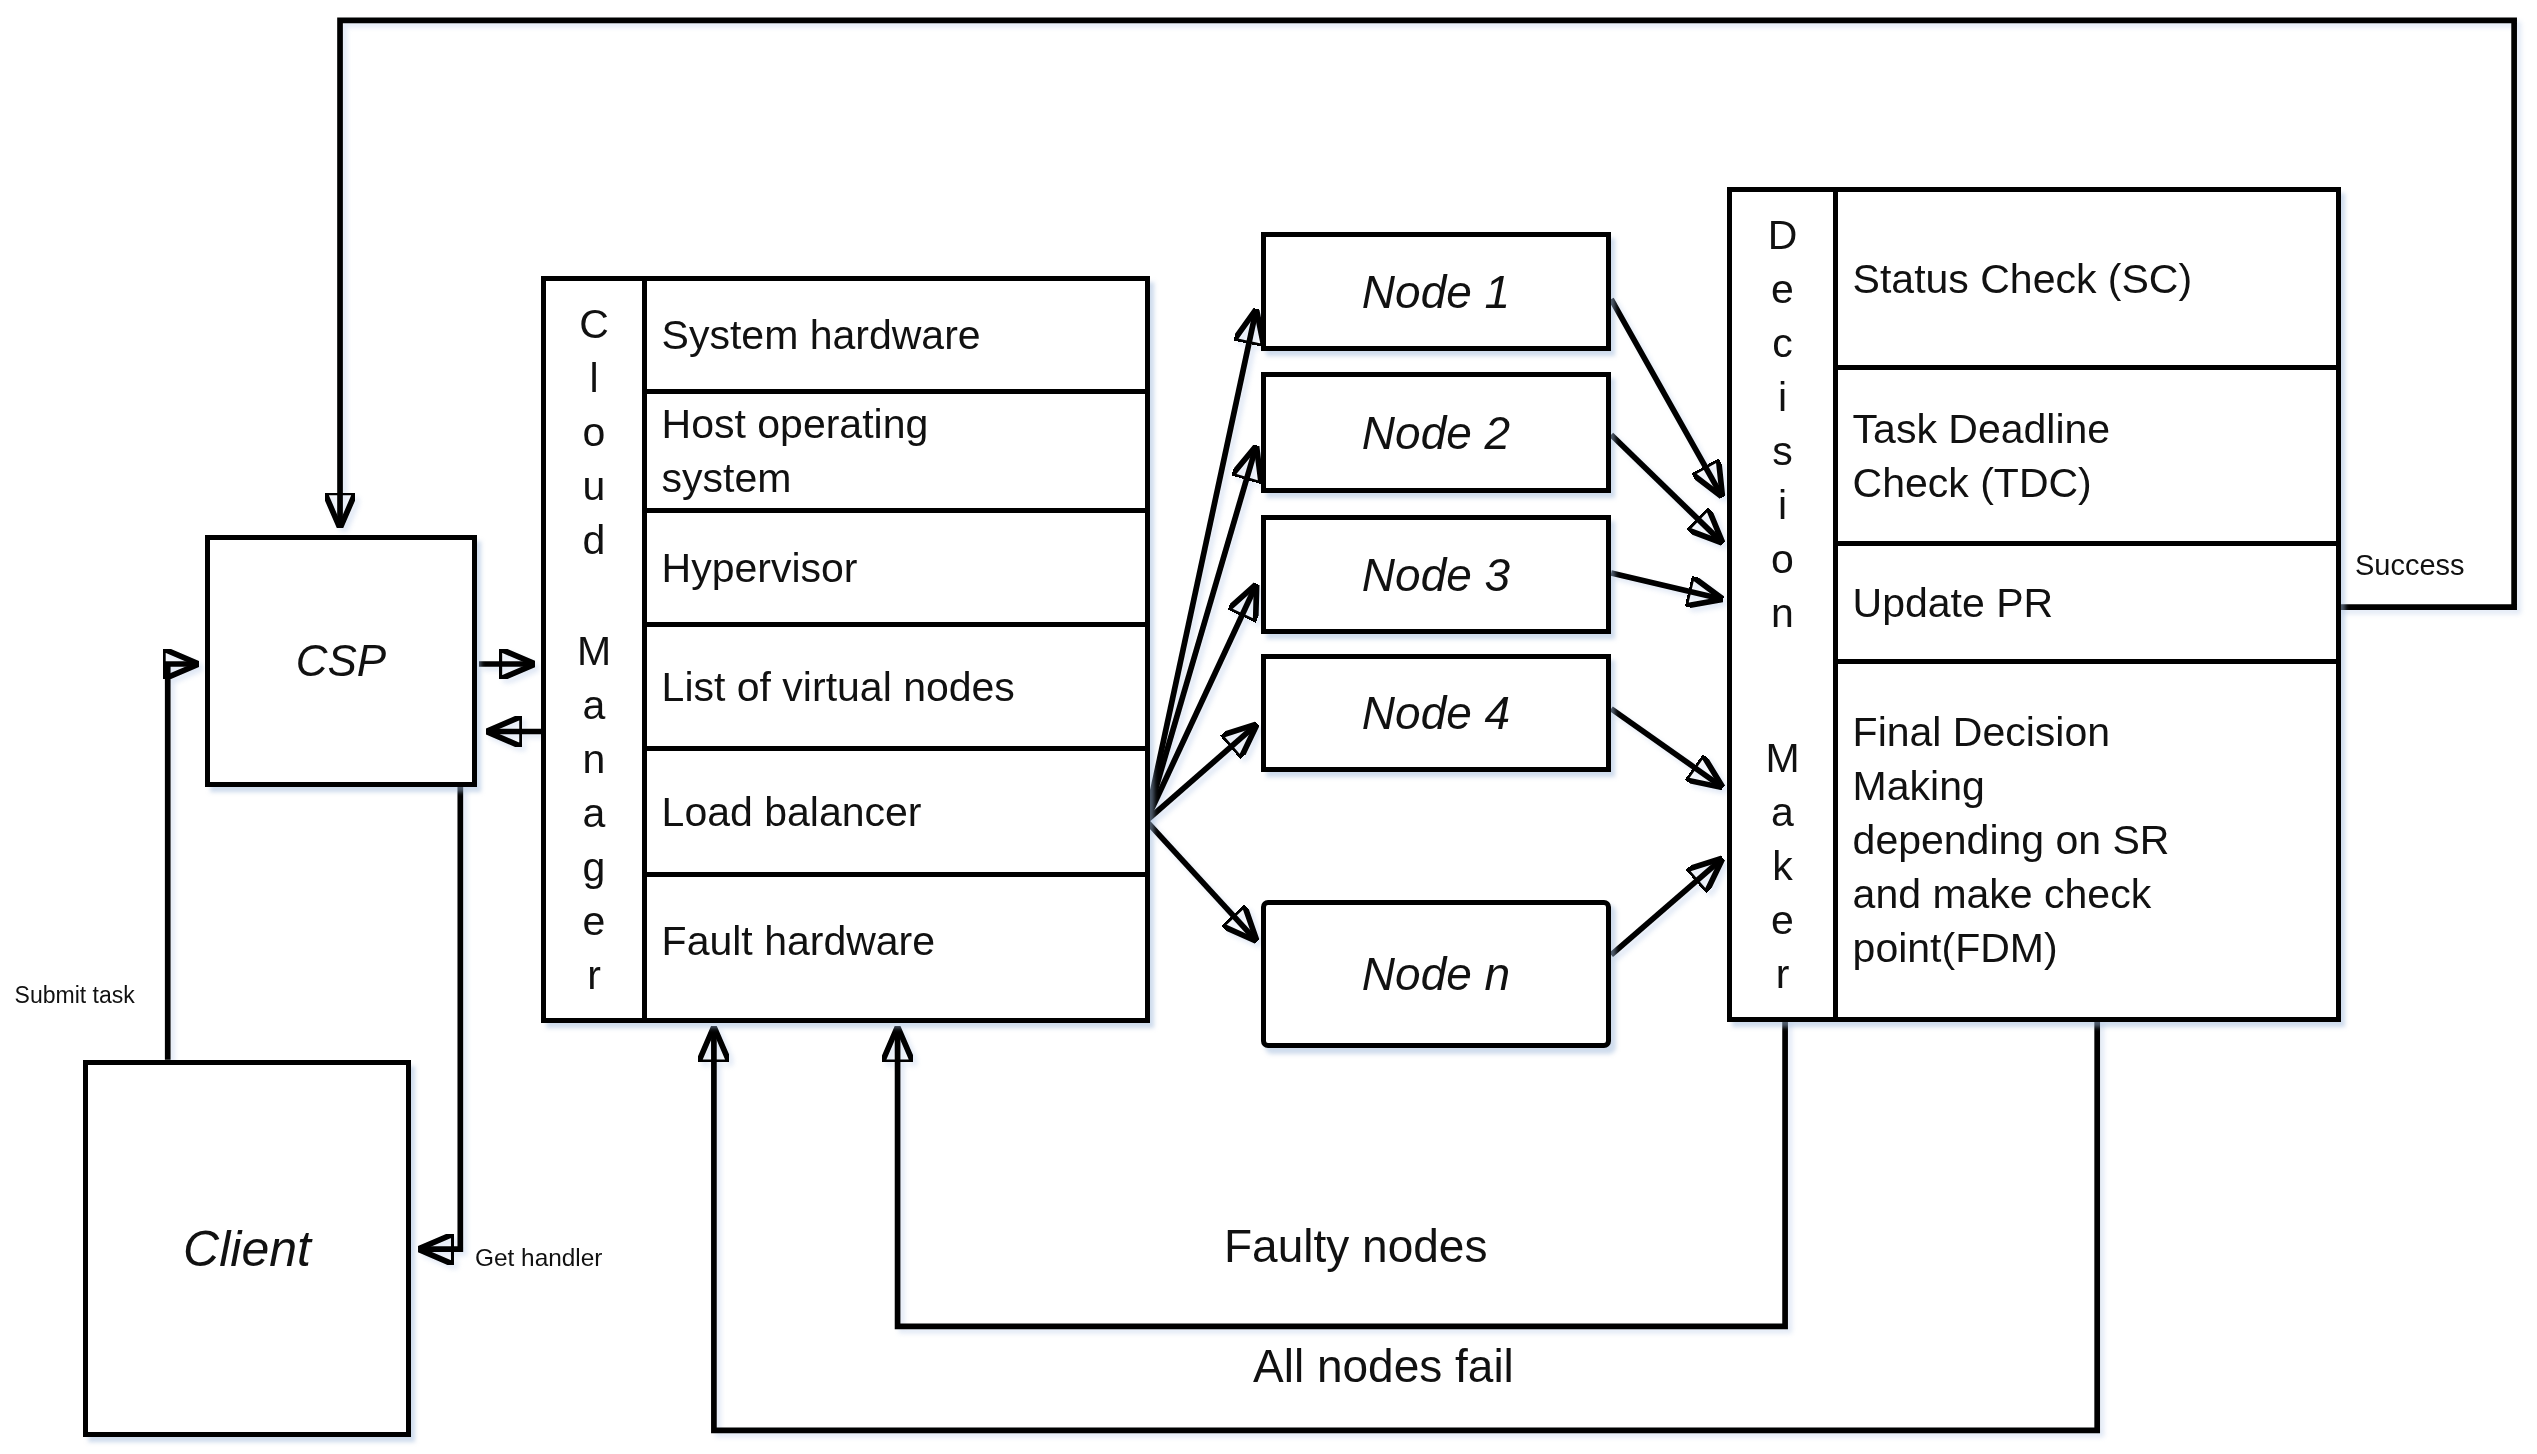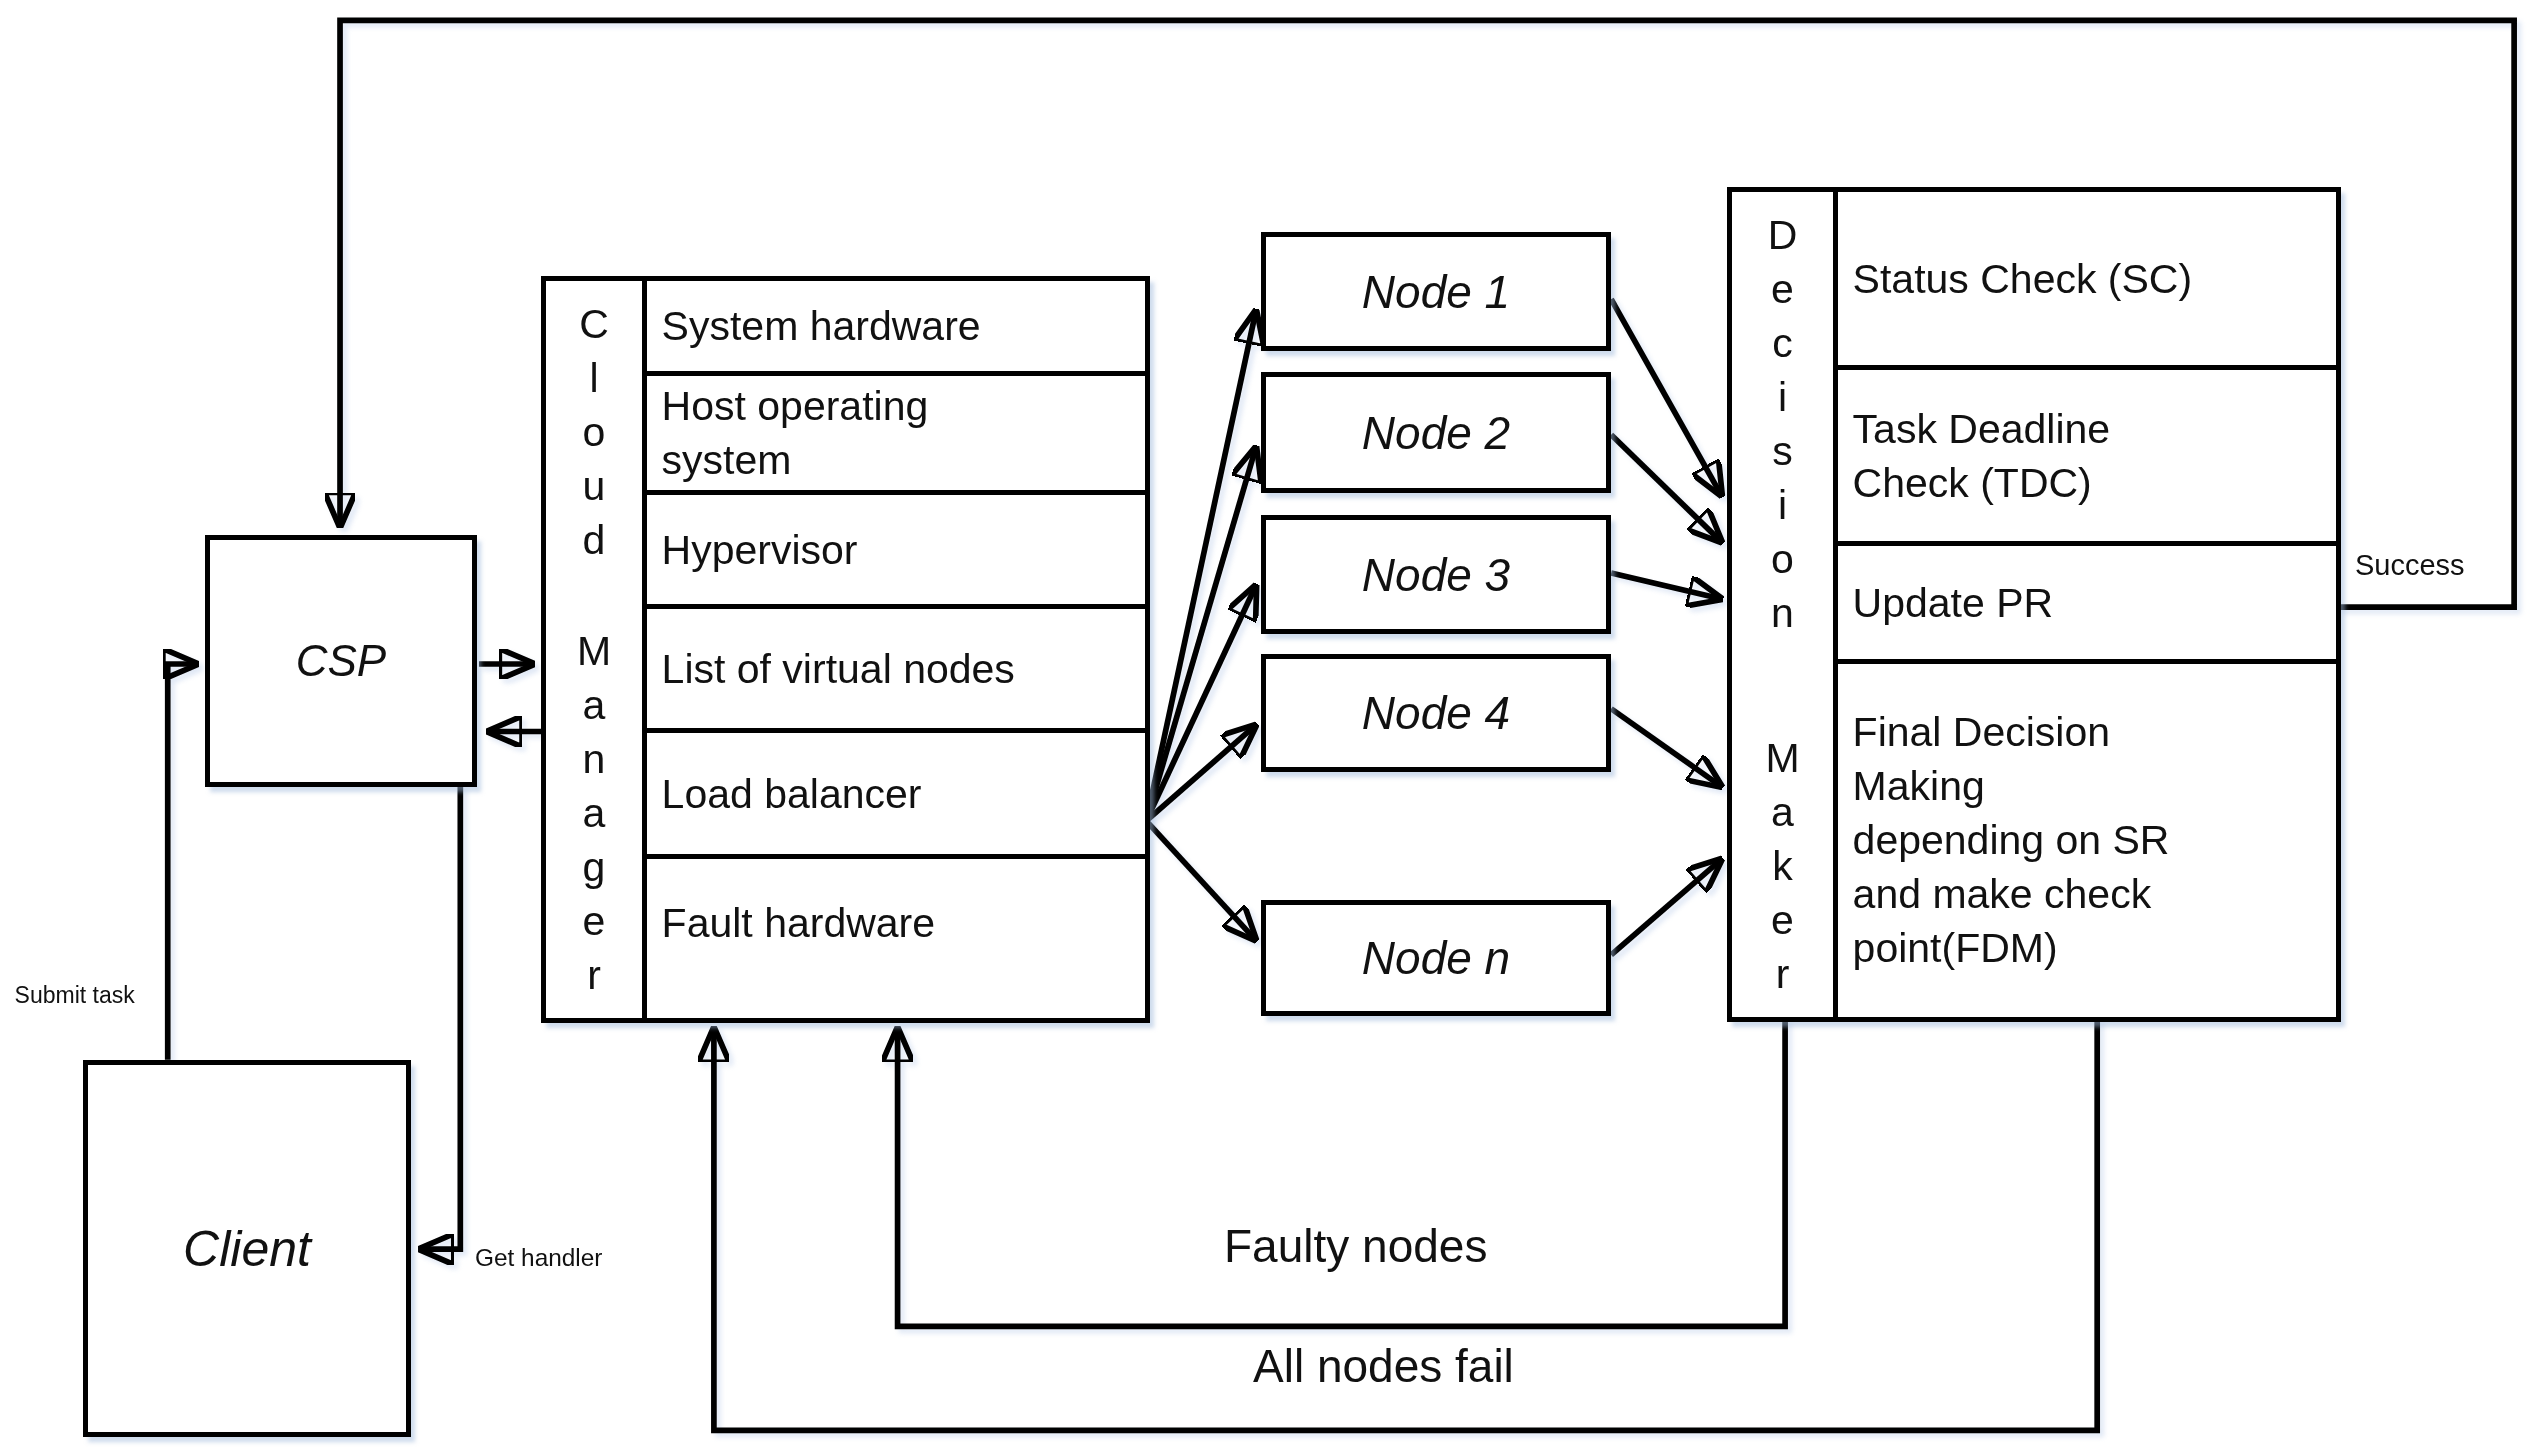--- a/index.html
+++ b/index.html
@@ -92,21 +92,21 @@
 d</div>
       <div class="vtitle">M
 a
 n
 a
 g
 e
 r</div>
     </div>
     <div class="rows">
-      <div class="row" style="height:95px;">System hardware</div>
+      <div class="row" style="height:113px;">System hardware</div>
       <div class="row" style="height:119px;">Host operating
 system</div>
       <div class="row" style="height:114px;">Hypervisor</div>
       <div class="row" style="height:124px;">List of virtual nodes</div>
       <div class="row" style="height:126px;">Load balancer</div>
       <div class="row last" style="height:127px;">Fault hardware</div>
     </div>
   </div>
 
   <div class="box center" style="left:1261px;top:232px;width:350px;height:119px;">
@@ -114,21 +114,21 @@
   </div>
   <div class="box center" style="left:1261px;top:372px;width:350px;height:121px;">
     <span class="node-label">Node 2</span>
   </div>
   <div class="box center" style="left:1261px;top:515px;width:350px;height:119px;">
     <span class="node-label">Node 3</span>
   </div>
   <div class="box center" style="left:1261px;top:654px;width:350px;height:118px;">
     <span class="node-label">Node 4</span>
   </div>
-  <div class="box center" style="left:1261px;top:900px;width:350px;height:116px;">
+  <div class="box center" style="left:1261px;top:900px;width:350px;height:148px;border-radius:7px;">
     <span class="node-label">Node n</span>
   </div>
 
   <div class="box compound" style="left:1727px;top:187px;width:614px;height:835px;">
     <div class="vcol" style="width:106px;">
       <div class="vtitle">D
 e
 c
 i
 s

